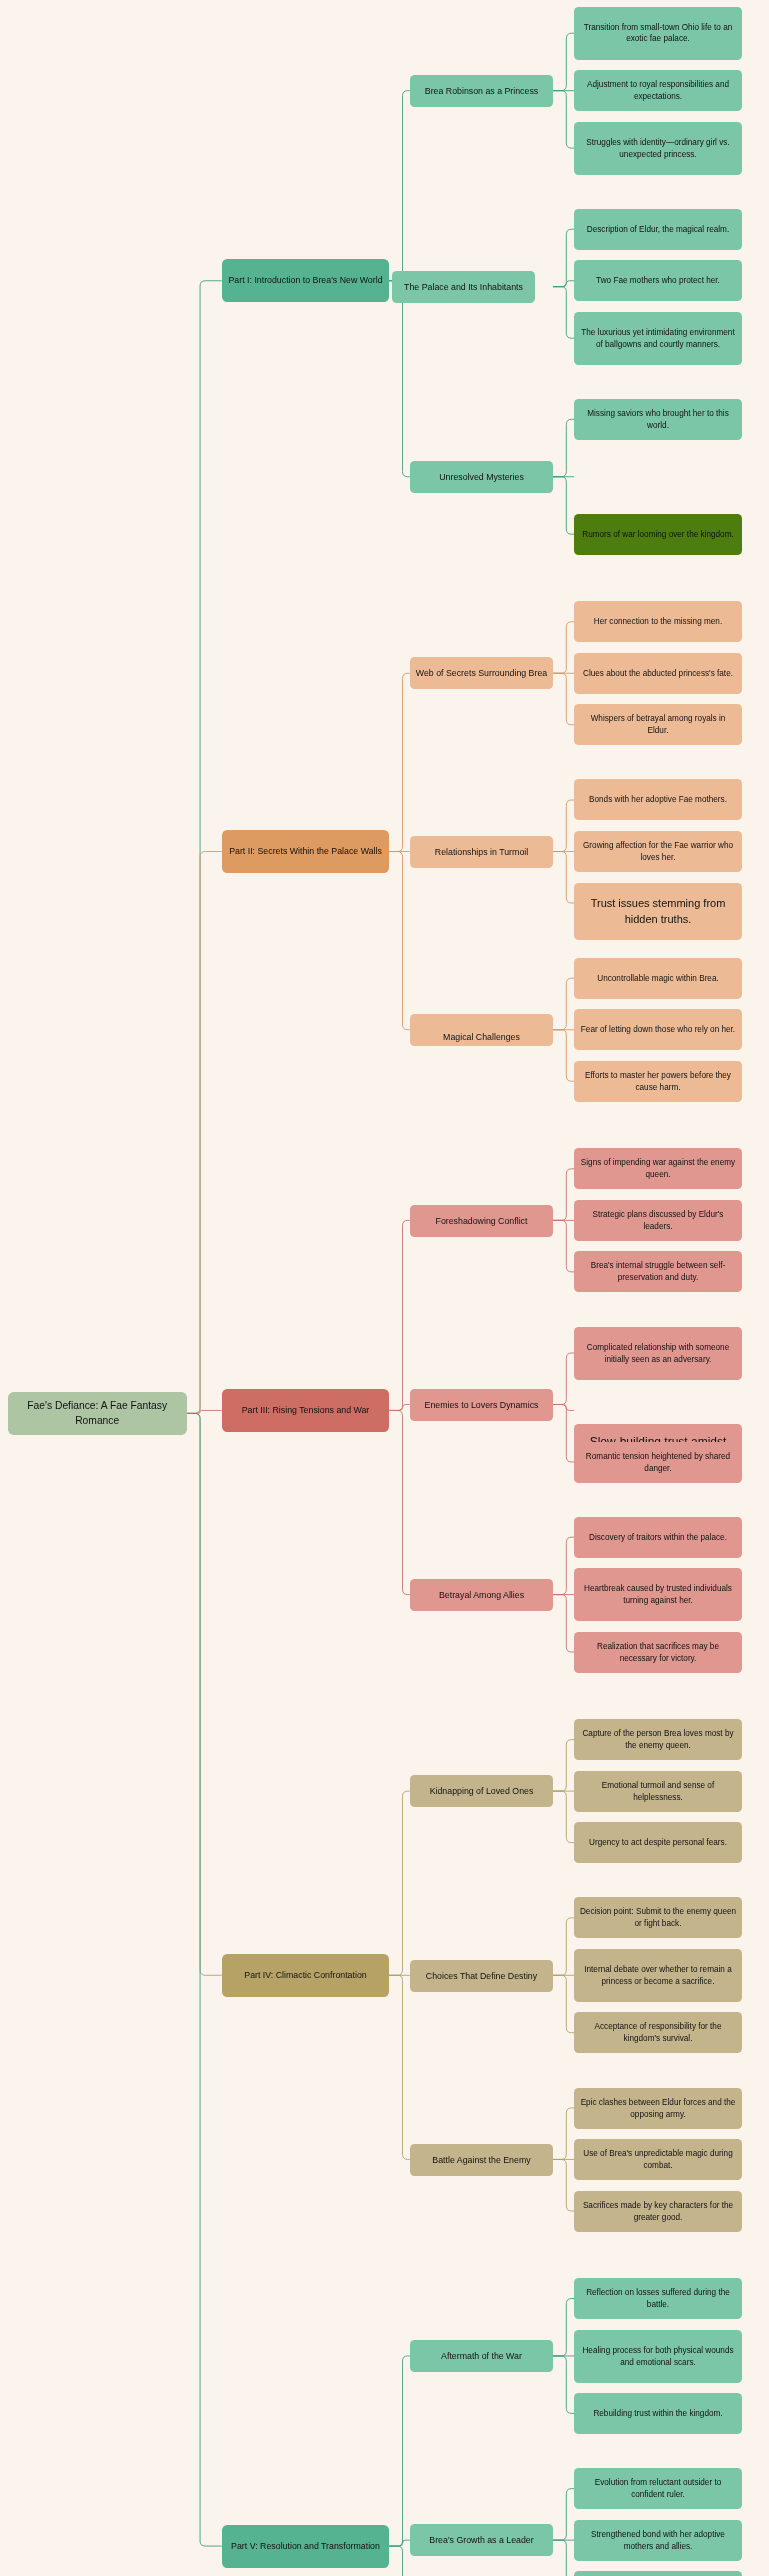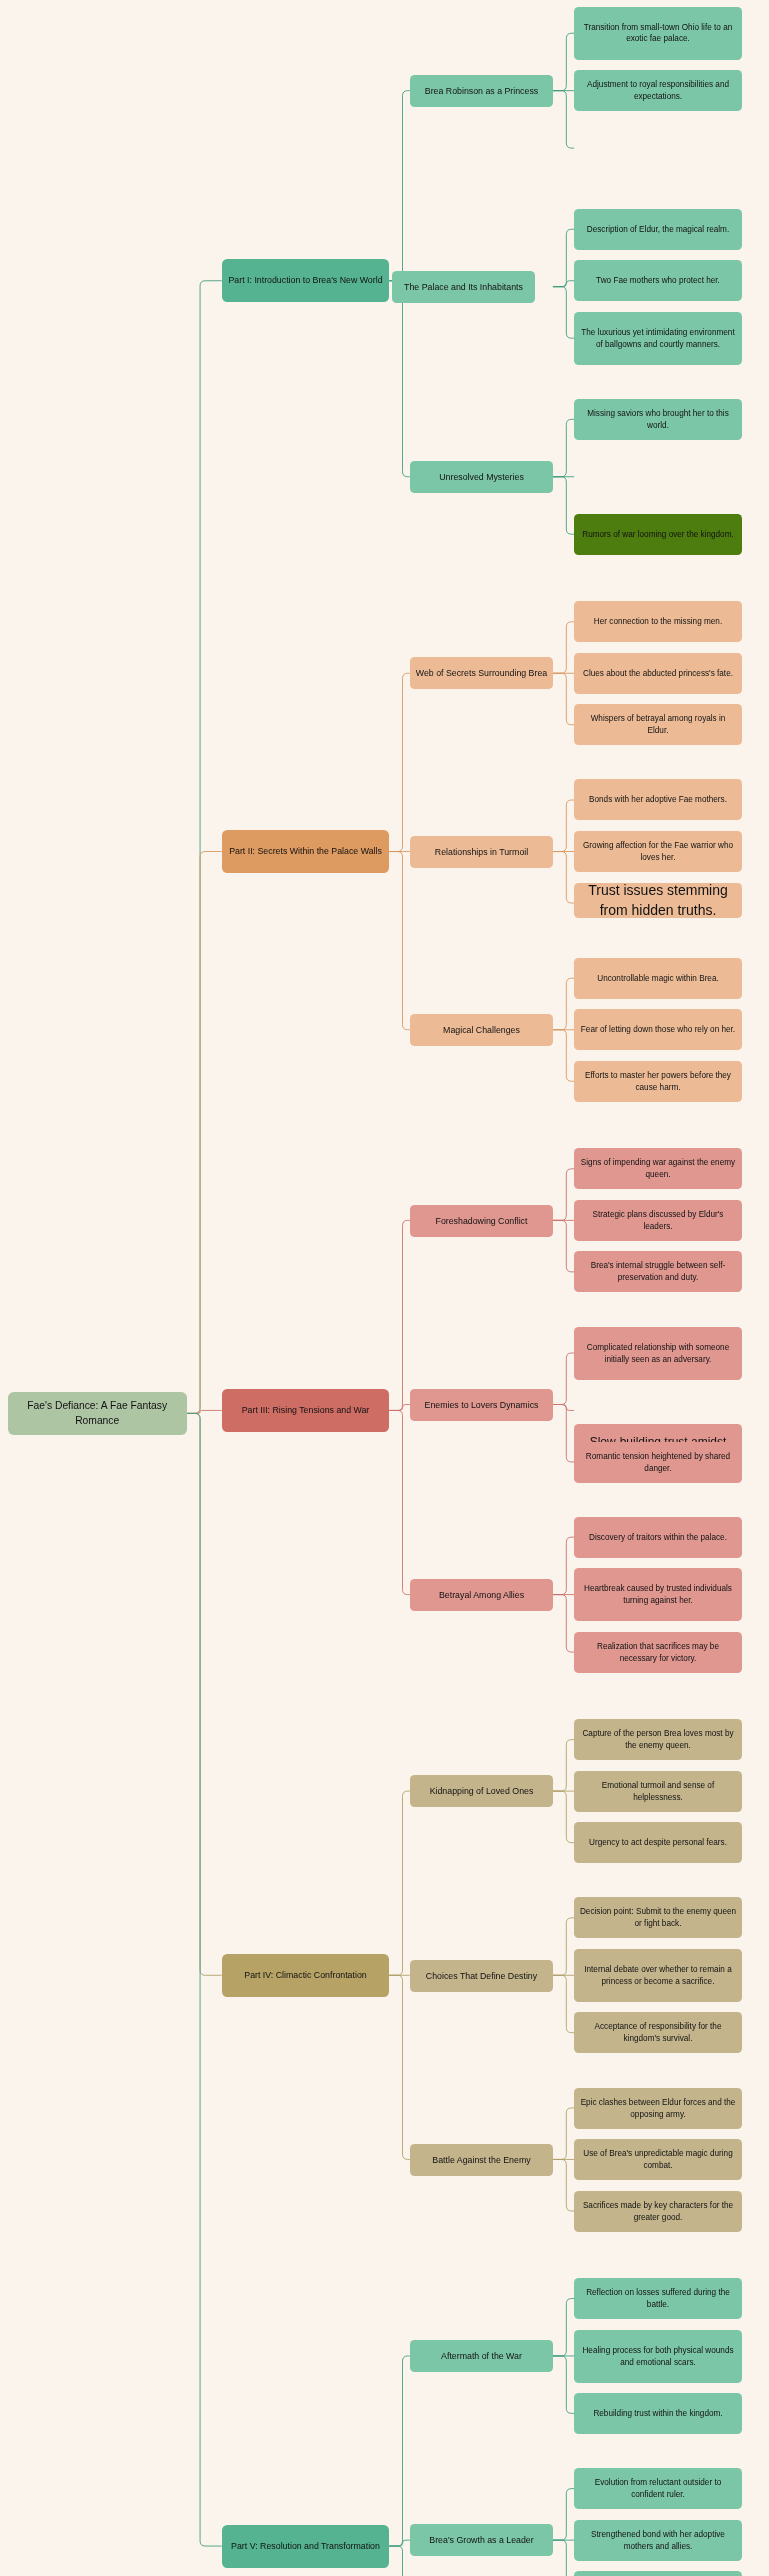--- a/index.html
+++ b/index.html
@@ -128,20 +128,23 @@
     </div>
     <div class="node lvl2" style="left: 410px; top: 75px; width: 143px; height: 32px; background: rgb(124, 198, 168); font-size: 8.8px;">
       <span>Brea Robinson as a Princess</span>
     </div>
     <div class="node lvl3" style="left: 574px; top: 6.7px; width: 168px; height: 53px; background: rgb(124, 198, 168); font-size: 8.2px;">
       <span>Transition from small-town Ohio life to an exotic fae palace.</span>
     </div>
     <div class="node lvl3" style="left: 574px; top: 70px; width: 168px; height: 41px; background: rgb(124, 198, 168); font-size: 8.2px;">
       <span>Adjustment to royal responsibilities and expectations.</span>
     </div>
+    <div class="node lvl3" style="left: 574px; top: 122px; width: 168px; height: 53px; background: rgb(124, 198, 168); font-size: 8.2px;">
+      <span>Struggles with identity—ordinary girl vs. unexpected princess.</span>
+    </div>
     <div class="node lvl2" style="left: 392px; top: 271px; width: 143px; height: 32px; background: rgb(124, 198, 168); font-size: 8.8px;">
       <span>The Palace and Its Inhabitants</span>
     </div>
     <div class="node lvl3" style="left: 574px; top: 209px; width: 168px; height: 41px; background: rgb(124, 198, 168); font-size: 8.2px;">
       <span>Description of Eldur, the magical realm.</span>
     </div>
     <div class="node lvl3" style="left: 574px; top: 260px; width: 168px; height: 41px; background: rgb(124, 198, 168); font-size: 8.2px;">
       <span>Two Fae mothers who protect her.</span>
     </div>
     <div class="node lvl3" style="left: 574px; top: 312px; width: 168px; height: 53px; background: rgb(124, 198, 168); font-size: 8.2px;">
@@ -173,24 +176,24 @@
     </div>
     <div class="node lvl2" style="left: 410px; top: 836px; width: 143px; height: 32px; background: rgb(236, 187, 150); font-size: 8.8px;">
       <span>Relationships in Turmoil</span>
     </div>
     <div class="node lvl3" style="left: 574px; top: 779px; width: 168px; height: 41px; background: rgb(236, 187, 150); font-size: 8.2px;">
       <span>Bonds with her adoptive Fae mothers.</span>
     </div>
     <div class="node lvl3" style="left: 574px; top: 831px; width: 168px; height: 41px; background: rgb(236, 187, 150); font-size: 8.2px;">
       <span>Growing affection for the Fae warrior who loves her.</span>
     </div>
-    <div class="node lvl3" style="left: 574px; top: 883px; width: 168px; height: 35px; background: rgb(236, 187, 150); font-size: 14px;">
+    <div class="node lvl3" style="left: 574px; top: 883px; width: 168px; height: 57px; background: rgb(236, 187, 150); font-size: 11px;">
       <span>Trust issues stemming from hidden truths.</span>
     </div>
-    <div class="node lvl2" style="left: 410px; top: 1014px; width: 143px; height: 32px; background: rgb(236, 187, 150); font-size: 8.8px;">
+    <div class="node lvl2" style="left: 410px; top: 1014px; width: 143px; height: 32px; background: rgb(236, 187, 150); font-size: 8.8px; align-items: flex-end;">
       <span>Magical Challenges</span>
     </div>
     <div class="node lvl3" style="left: 574px; top: 958px; width: 168px; height: 41px; background: rgb(236, 187, 150); font-size: 8.2px;">
       <span>Uncontrollable magic within Brea.</span>
     </div>
     <div class="node lvl3" style="left: 574px; top: 1009px; width: 168px; height: 41px; background: rgb(236, 187, 150); font-size: 8.2px;">
       <span>Fear of letting down those who rely on her.</span>
     </div>
     <div class="node lvl3" style="left: 574px; top: 1061px; width: 168px; height: 41px; background: rgb(236, 187, 150); font-size: 8.2px;">
       <span>Efforts to master her powers before they cause harm.</span>

